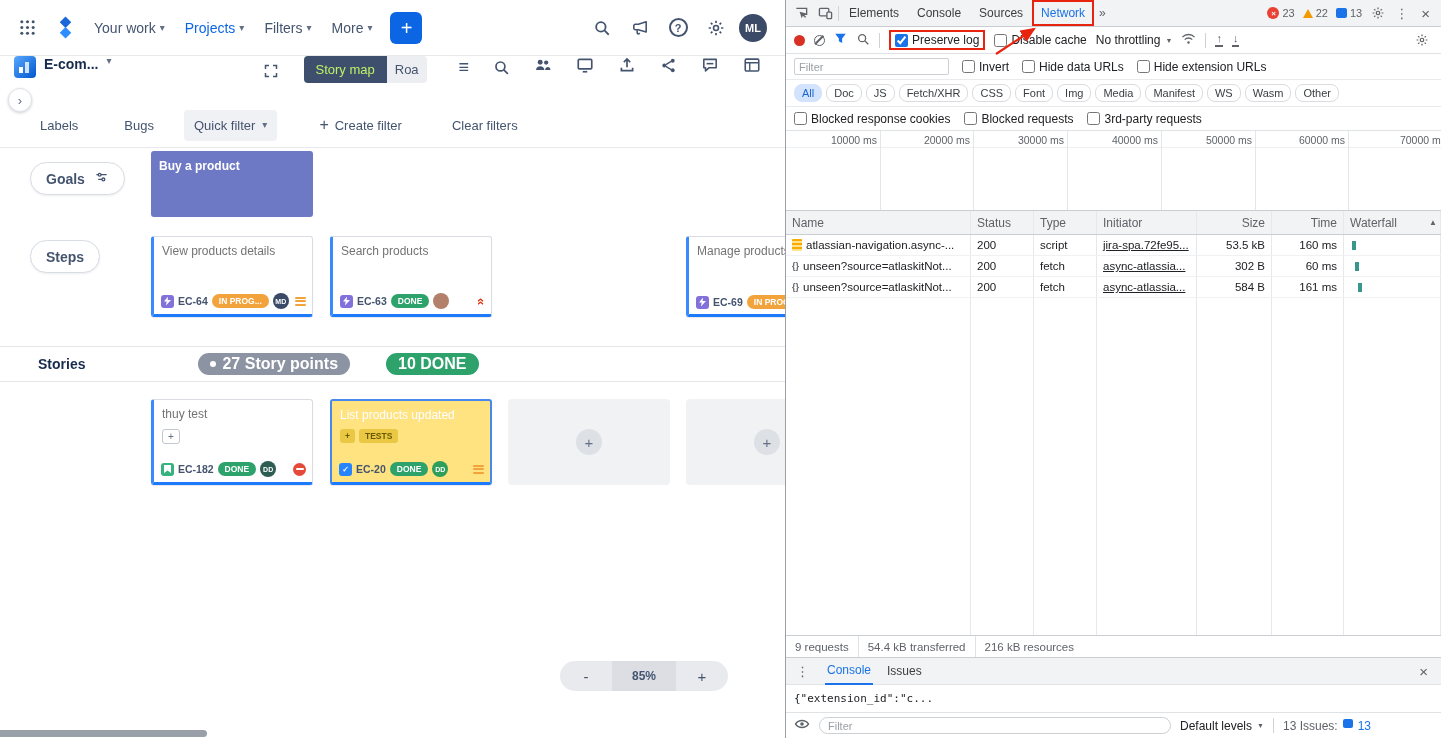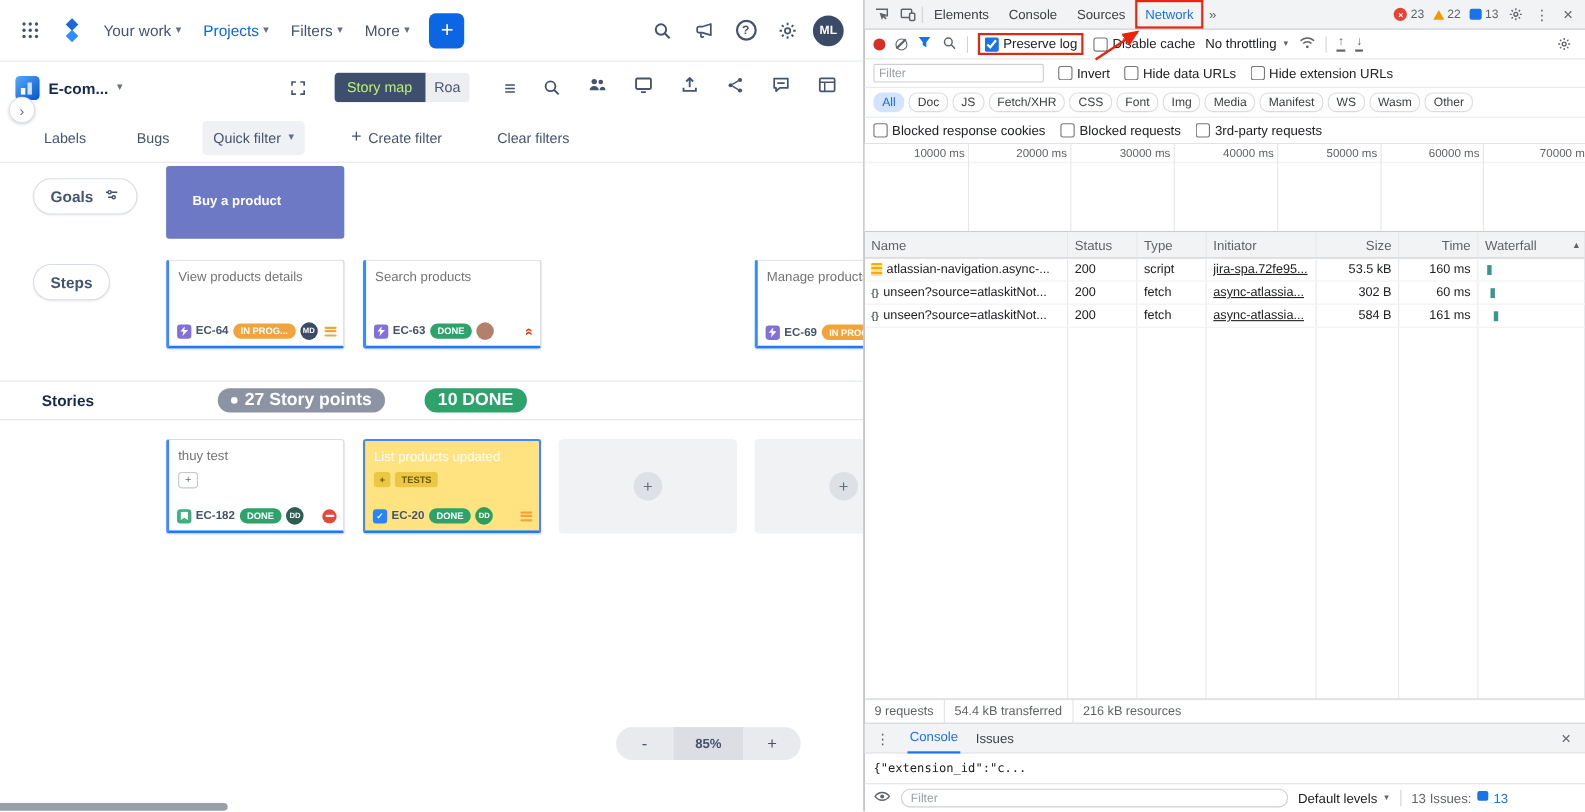--- a/index.html
+++ b/index.html
@@ -12,40 +12,40 @@
   .topnav{height:56px;flex:none;display:flex;align-items:center;gap:8px;padding:0 18px 0 12px;border-bottom:1px solid #E7E9ED}
   .icon-btn{width:30px;height:30px;display:flex;align-items:center;justify-content:center;border-radius:4px;flex:none;cursor:pointer}
   .nav-item{display:flex;align-items:center;gap:4px;font-size:14px;color:#44546F;font-weight:500;padding:6px;cursor:pointer;white-space:nowrap}
   .nav-item.active{color:#0C66E4}
   .chev{font-size:10px;line-height:1;color:#626F86}
   .btn-create{width:32px;height:32px;border:none;border-radius:6px;background:#0C66E4;color:#fff;font-size:20px;line-height:1;display:flex;align-items:center;justify-content:center;margin-left:4px;cursor:pointer}
   .nav-spacer{flex:1}
   .avatar-ml{width:28px;height:28px;border-radius:50%;background:#3B4A66;color:#fff;font-size:11px;font-weight:700;display:flex;align-items:center;justify-content:center;flex:none;cursor:pointer}
   .help-circle{width:19px;height:19px;border:2px solid #44546F;border-radius:50%;color:#44546F;font-size:11px;font-weight:700;display:flex;align-items:center;justify-content:center}
 
-  .boardbar{height:47px;flex:none;display:flex;align-items:center;gap:8px;padding:0 14px}
+  .boardbar{height:47px;flex:none;display:flex;align-items:flex-start;gap:8px;padding:0 14px}
   .proj-ic{width:22px;height:22px;border-radius:4px;background:linear-gradient(135deg,#59A9FF,#0055CC);position:relative;flex:none}
   .proj-ic::before{content:"";position:absolute;left:11px;bottom:5px;width:4px;height:11px;background:#CFE2FF}
   .proj-ic::after{content:"";position:absolute;left:5px;bottom:5px;width:4px;height:6px;background:#fff}
   .proj-name{font-size:14px;font-weight:600;color:#172B4D;white-space:nowrap}
   .bb-gap{flex:0 0 128px}
   .seg{display:flex;border-radius:4px;overflow:hidden;margin-left:10px}
   .seg-dark{background:#3D4F6C;color:#bef264;font-size:13px;font-weight:500;padding:6px 12px;white-space:nowrap;cursor:pointer}
   .seg-light{background:#EDEEF1;color:#44546F;font-size:13px;padding:6px 8px;max-width:42px;overflow:hidden;white-space:nowrap;cursor:pointer}
   .bb-icons{display:flex;align-items:center;gap:24px;margin-left:auto;padding-right:10px}
   .glyph{color:#44546F;font-size:18px;line-height:1;cursor:pointer}
 
   .filterbar{height:44px;flex:none;display:flex;align-items:center;padding-left:40px;font-size:13px;color:#44546F}
   .fb-link{cursor:pointer;white-space:nowrap}
   .btn-quick{background:#F0F1F4;border-radius:4px;padding:8px 10px;display:flex;gap:7px;align-items:center;font-size:13px;color:#44546F;font-weight:500;cursor:pointer}
   .fb-create{display:flex;align-items:center;gap:6px;cursor:pointer}
 
   .canvas{flex:1;position:relative;background:#fff;border-top:1px solid #E7E9ED;overflow:hidden}
   .pill-lane{position:absolute;display:flex;align-items:center;gap:9px;background:#fff;border:1px solid #D8DCE3;border-radius:17px;height:33px;padding:0 15px;font-size:14px;font-weight:600;color:#44546F;box-shadow:0 1px 2px rgba(9,30,66,.08);cursor:pointer}
-  .goal-card{position:absolute;left:151px;top:3px;width:162px;height:66px;background:#6E79C6;border-radius:3px;color:#fff;font-size:12px;font-weight:600;padding:24px;cursor:pointer}
+  .goal-card{position:absolute;left:151px;top:3px;width:162px;height:66px;background:#6E79C6;border-radius:3px;color:#fff;font-size:12px;font-weight:600;padding:8px;cursor:pointer}
   .card{position:absolute;width:162px;background:#fff;border:1px solid #D9DDE3;border-left:3px solid #388BFF;border-bottom:3px solid #1D7AFC;border-radius:3px;padding:7px 8px 6px;box-shadow:0 1px 1px rgba(9,30,66,.1);cursor:pointer}
   .step-card{top:88px;height:81px}
   .story-card{top:251px;height:86px}
   .card-title{font-size:12px;color:#737373;font-weight:500;line-height:1.25;overflow:hidden}
   .card-foot{position:absolute;left:7px;right:6px;bottom:5px;display:flex;align-items:center;gap:4px}
   .tkey{font-size:10.5px;font-weight:700;color:#44546F;white-space:nowrap}
   .lz{font-size:8.5px;font-weight:700;color:#fff;padding:2px 7px;border-radius:8px;white-space:nowrap;max-width:62px;overflow:hidden}
   .lz-prog{background:#F2A33C}.lz-done{background:#2EA26B}.lz-todo{background:#4C9AFF}
   .av{width:16px;height:16px;border-radius:50%;color:#fff;font-size:7px;font-weight:700;display:flex;align-items:center;justify-content:center;flex:none}
   .av-navy{background:#3B4A66}.av-tan{background:#B3806B}.av-brown{background:#8A7B6D}.av-teal{background:#2E5D52}.av-green{background:#2E9E5B}

